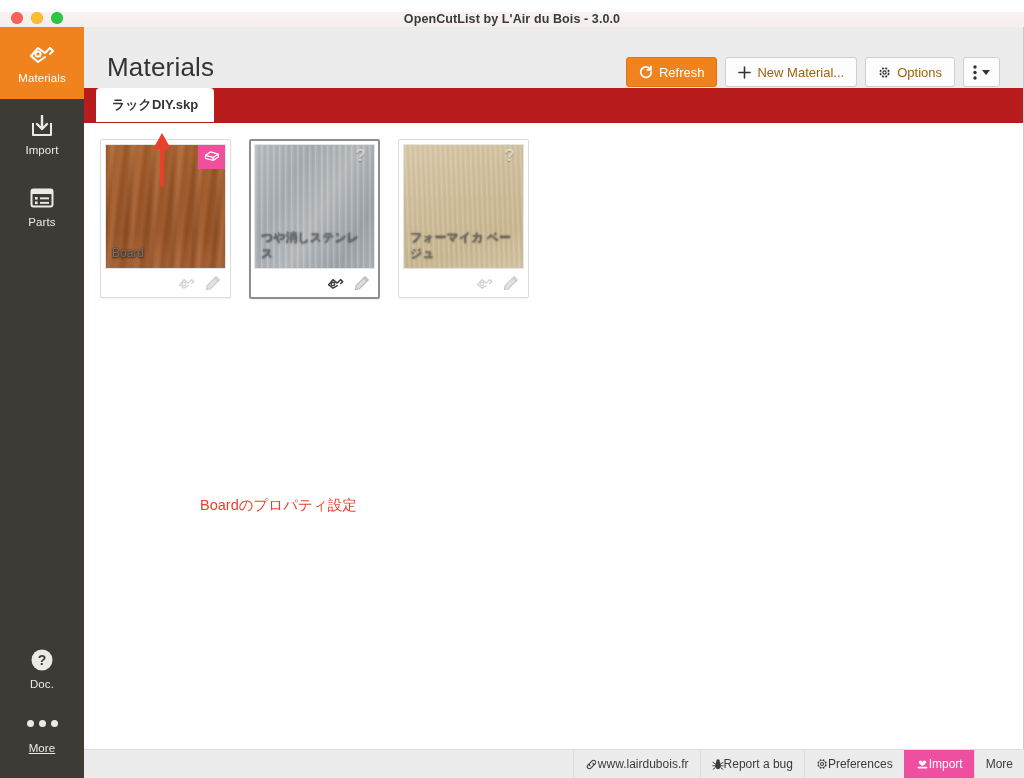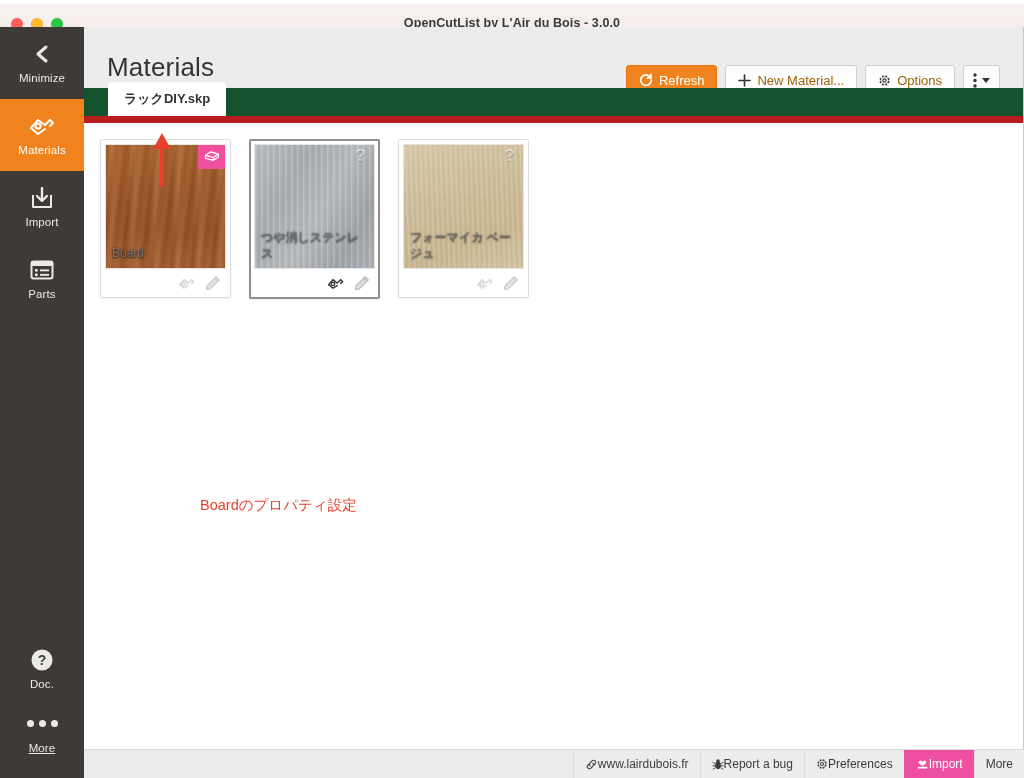--- a/index.html
+++ b/index.html
@@ -12,25 +12,25 @@
   }
 
   #app {
     position: relative;
     width: 1024px; height: 778px;
     background: #ffffff;
   }
 
   
   .titlebar {
-    position: absolute; top: 4px; left: 0;
+    position: absolute; top: 12px; left: 0;
     width: 1024px; height: 27px;
     background: linear-gradient(180deg,#f7f1f0 0%,#f3eceb 100%);
     border-bottom: 1px solid #d8d0cf;
-    display: flex; align-items: flex-end;
+    display: flex; align-items: flex-start;
   }
   .traffic { display: flex; gap: 8px; padding-left: 11px; }
   .light { width: 12px; height: 12px; border-radius: 50%; display:block; }
   .light.red    { background:#ff5f57; box-shadow: inset 0 0 0 .5px rgba(0,0,0,.12); }
   .light.yellow { background:#febc2e; box-shadow: inset 0 0 0 .5px rgba(0,0,0,.12); }
   .light.green  { background:#28c840; box-shadow: inset 0 0 0 .5px rgba(0,0,0,.12); }
   .win-title {
     position: absolute; left: 0; right: 0; text-align: center;
     font-size: 12.5px; font-weight: 700; color: #3a3a3a;
     letter-spacing: .1px;
@@ -81,21 +81,21 @@
     padding: 0 18px;
   }
   .page-title {
     position: absolute; left: 23px; top: 40px;
     transform: translateY(-50%);
     font-size: 26px; font-weight: 400; color: #333;
     letter-spacing: .2px;
   }
 
   .toolbar {
-    position: absolute; right: 23px; top: 53px;
+    position: absolute; right: 23px; top: 45px;
     transform: translateY(-50%);
     display: flex; align-items: stretch; gap: 8px;
   }
   .btn {
     height: 30px;
     display: flex; align-items: center; gap: 6px;
     padding: 0 12px;
     font-size: 13px;
     border: 1px solid #cfcfcf;
     border-radius: 3px;
@@ -113,23 +113,23 @@
   .caret {
     width:0; height:0;
     border-left:4px solid transparent; border-right:4px solid transparent;
     border-top:5px solid #333; display:block;
   }
 
   
   .tabstrip {
     position: relative;
     height: 35px;
-    background: #14532d;
-    border-bottom: 7px solid #b91c1c;
-    padding-left: 24px;
+    background: #b91c1c;
+    border-bottom: 1px solid #b91c1c;
+    padding-left: 12px;
     display: flex; align-items: flex-end;
   }
   .tab {
     height: 34px;
     padding: 0 16px;
     display: flex; align-items: center;
     font-size: 13px; font-weight: 700; color: #333;
     background: #ffffff;
     border-radius: 4px 4px 0 0;
     cursor: pointer;
@@ -253,28 +253,20 @@
       <span class="light red"></span>
       <span class="light yellow"></span>
       <span class="light green"></span>
     </div>
     <div class="win-title">OpenCutList by L'Air du Bois - 3.0.0</div>
   </div>
 
   <div class="rail">
     <div class="rail-top">
 
-      <div class="rail-item">
-        <span class="rail-icon">
-          <svg width="18" height="20" viewBox="0 0 18 20">
-              <path d="M13 3 L5 10 L13 17" fill="none" stroke="#eceae6" stroke-width="3" stroke-linecap="round" stroke-linejoin="round"></path>
-            </svg>
-        </span>
-        <span class="rail-label">Minimize</span>
-      </div>
 
       <div class="rail-item active">
         <span class="rail-icon">
           <svg width="26" height="22" viewBox="0 0 26 22">
             <path d="M2 13 L9 5 L16 10 L21 5" fill="none" stroke="#fff" stroke-width="2" stroke-linecap="round" stroke-linejoin="round"></path>
             <path d="M2 13 L9 19 L16 14" fill="none" stroke="#fff" stroke-width="2" stroke-linecap="round" stroke-linejoin="round"></path>
             <circle cx="9" cy="11" r="2.6" fill="none" stroke="#fff" stroke-width="2"></circle>
             <path d="M21 5 L24 8 L21 11" fill="none" stroke="#fff" stroke-width="2" stroke-linecap="round" stroke-linejoin="round"></path>
           </svg>
         </span>

